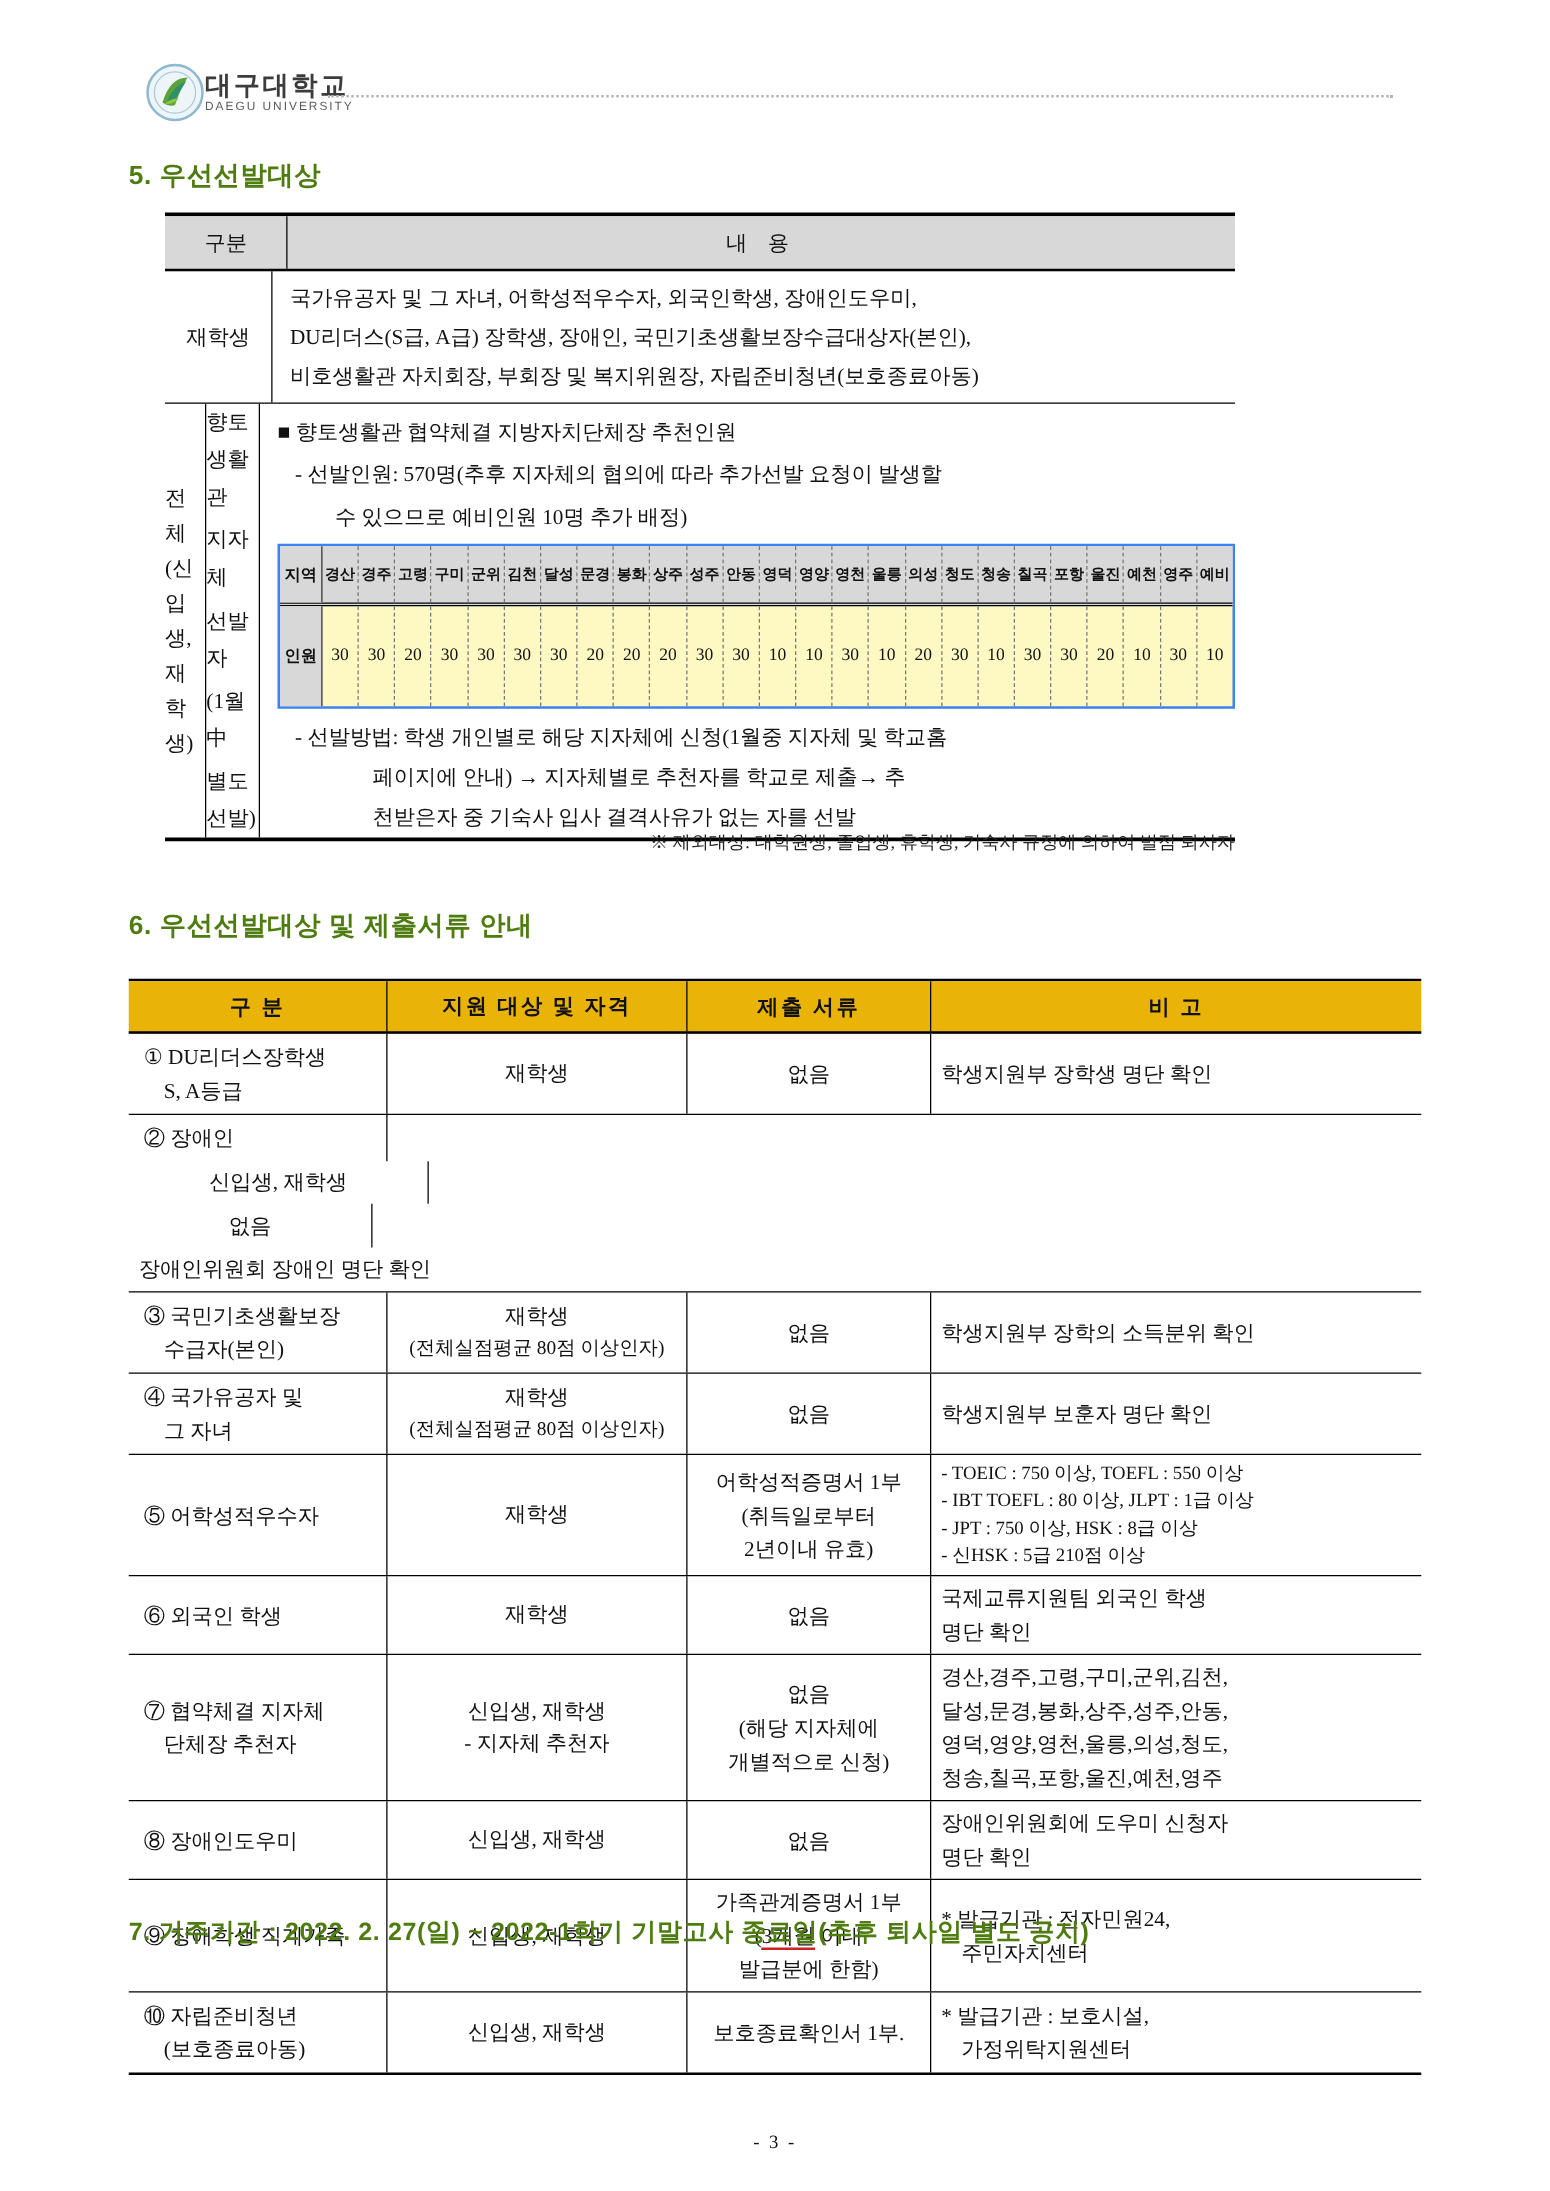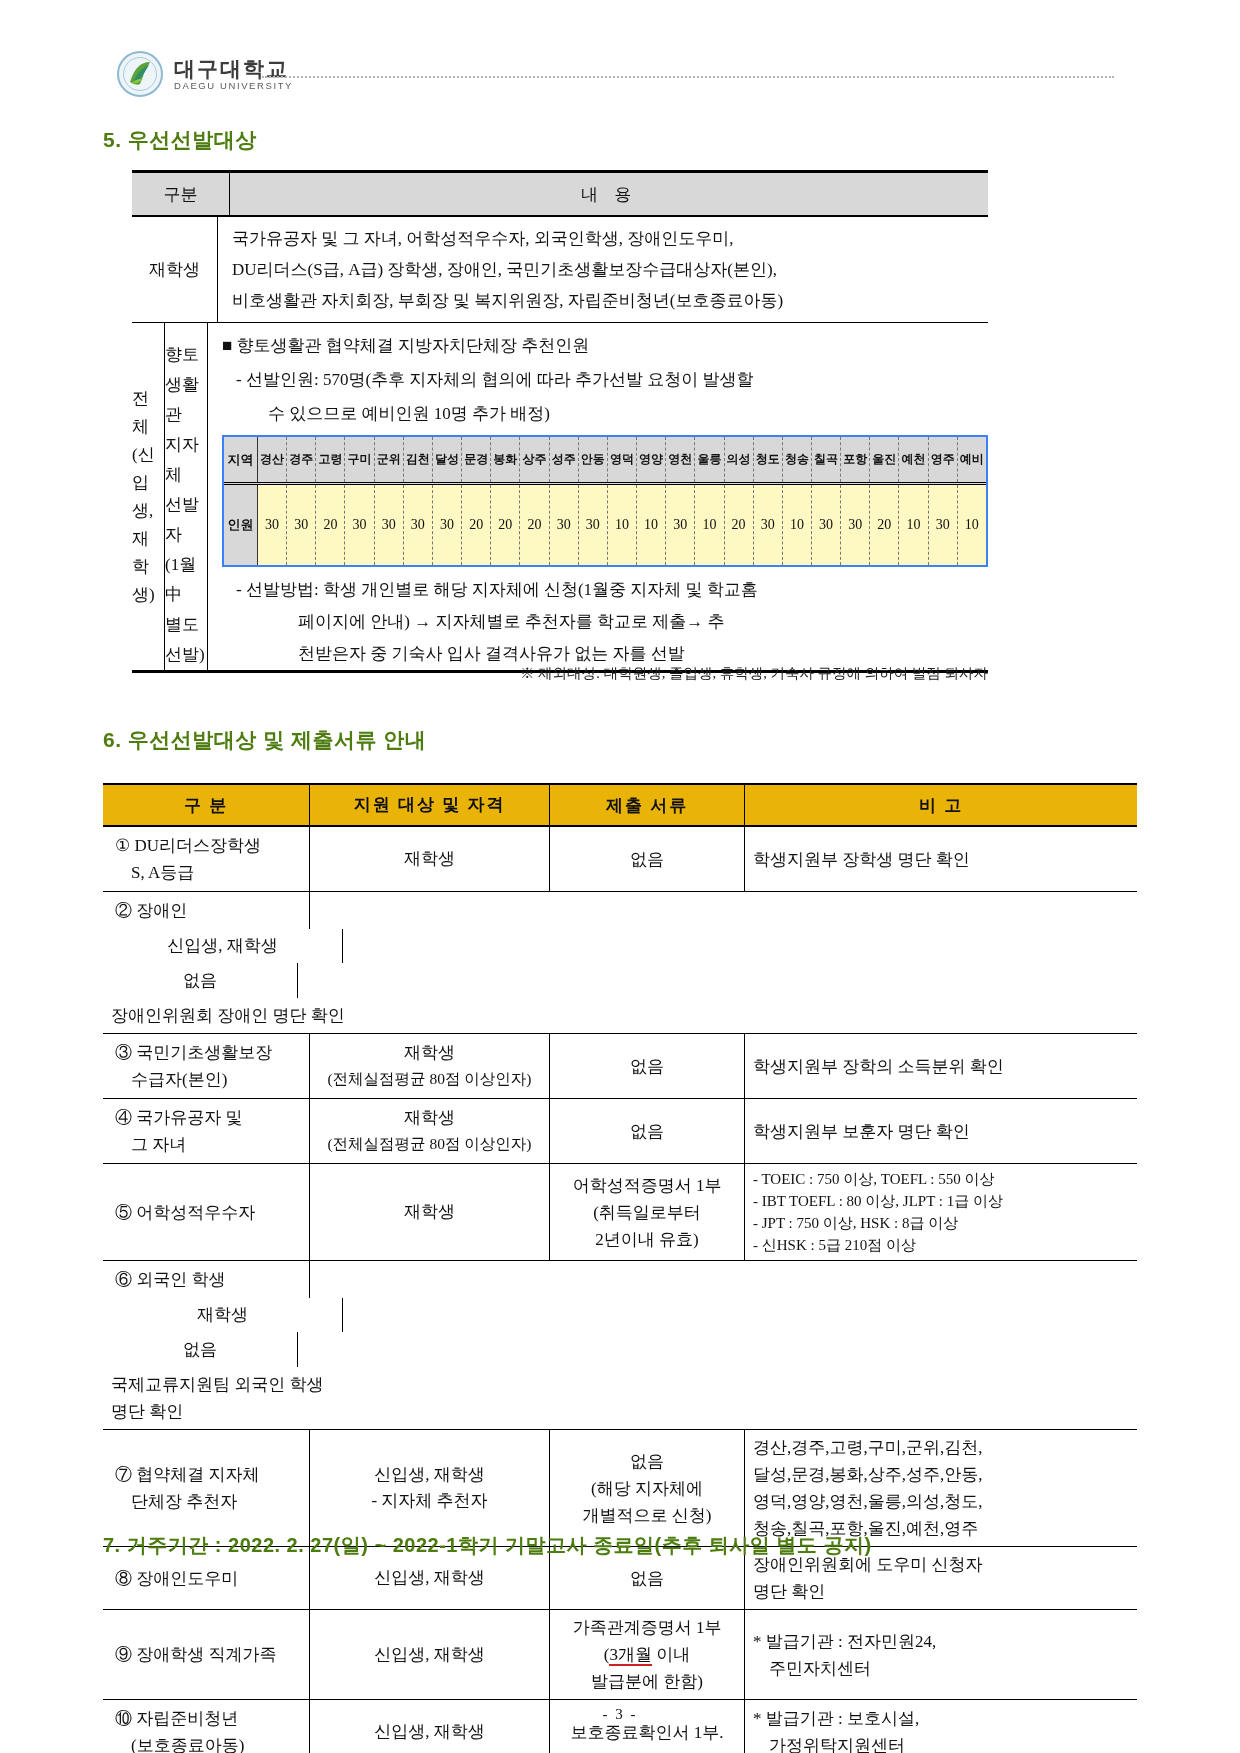--- a/index.html
+++ b/index.html
@@ -5,38 +5,38 @@
   * { margin:0; padding:0; box-sizing:border-box; }
   html,body { background:#ffffff; }
   body {
     width:1240px; height:1753px; position:relative;
     font-family:"Liberation Serif","DejaVu Serif",serif;
     color:#111;
   }
   .abs { position:absolute; }
 
   
-  .logo-block { left:116px; top:50px; display:flex; align-items:center; gap:10px; }
+  .logo-block { left:116px; top:50px; display:flex; align-items:center; }
   .logo-text-kr { font-family:"Liberation Sans",sans-serif; font-weight:bold; font-size:21px; color:#3c3c3c; letter-spacing:2px; line-height:22px; }
   .logo-text-en { font-family:"Liberation Sans",sans-serif; font-size:9.5px; color:#5a5a5a; letter-spacing:1.6px; }
   .head-rule { left:262px; top:76px; width:852px; border-top:2px dotted #b5b5b5; }
 
   .sec-title { font-family:"Liberation Sans",sans-serif; font-weight:bold; font-size:21px; color:#4d7c0f; letter-spacing:0.5px; }
 
   
   .t1 { left:132px; top:170px; width:856px; border-top:3px solid #000; border-bottom:3px solid #000; font-size:17px; }
   .t1-hrow { display:flex; height:44px; background:#d8d8d8; border-bottom:2.5px solid #000; }
   .t1-hc1 { width:98px; border-right:1px solid #000; display:flex; align-items:center; justify-content:center; }
   .t1-hc2 { flex:1; display:flex; align-items:center; justify-content:center; letter-spacing:6px; }
   .t1-r1 { display:flex; border-bottom:1px solid #000; min-height:98px; }
   .t1-r1-label { width:86px; border-right:1px solid #000; display:flex; align-items:center; justify-content:center; }
   .t1-r1-content { flex:1; padding:6px 6px 6px 14px; line-height:31px; }
   .t1-r2 { display:flex; min-height:345px; }
   .t1-r2-l1 { width:86px; border-right:1px solid #000; display:flex; flex-direction:column; align-items:center; justify-content:center; line-height:28px; }
-  .t1-r2-l2 { width:112px; border-right:1px solid #000; display:flex; flex-direction:column; align-items:center; justify-content:flex-end; line-height:30px; }
+  .t1-r2-l2 { width:112px; border-right:1px solid #000; display:flex; flex-direction:column; align-items:center; justify-content:space-between; line-height:30px; }
   .t1-r2-content { flex:1; padding:6px 0 0 14px; position:relative; }
   .ln { line-height:34px; white-space:nowrap; }
   .ind-sel2 { padding-left:32px; }
 
   
   .mini { width:766px; margin-top:4px; border:2px solid #3b82f6; background:#fef9c3; position:relative; z-index:2; }
   .mini-row { display:flex; }
   .mini-hrow { background:#d8d8d8; border-bottom:3px double #000; height:48px; }
   .mini-nrow { height:80px; }
   .mini-label { width:34px; border-right:1px solid #333; background:#d8d8d8; font-weight:bold; font-size:13px; line-height:14px; display:flex; align-items:center; justify-content:center; text-align:center; word-break:break-all; font-family:"Liberation Sans",sans-serif; }
@@ -51,21 +51,21 @@
   .t2 { left:103px; top:783px; width:1034px; border-top:2.5px solid #000; border-bottom:2.5px solid #000; font-size:17px; }
   .t2-row { display:flex; border-bottom:1px solid #000; }
   .t2-row:last-child { border-bottom:none; }
   .t2-hrow { height:42px; background:#eab308; font-weight:bold; border-bottom:2px solid #000; font-family:"Liberation Serif",serif; }
   .c1 { width:207px; border-right:1px solid #000; display:flex; flex-direction:column; justify-content:center; padding:5px 4px 5px 12px; line-height:27px; }
   .c2 { width:240px; border-right:1px solid #000; display:flex; flex-direction:column; justify-content:center; text-align:center; line-height:26px; padding:4px 2px; }
   .c3 { width:195px; border-right:1px solid #000; display:flex; flex-direction:column; justify-content:center; text-align:center; line-height:27px; padding:4px 2px; }
   .c4 { flex:1; display:flex; flex-direction:column; justify-content:center; padding:4px 4px 4px 8px; line-height:27px; }
   .t2-hrow .c1,.t2-hrow .c2,.t2-hrow .c3,.t2-hrow .c4 { align-items:center; text-align:center; padding:0; justify-content:center; letter-spacing:2px; }
   .r1{min-height:53px;} .r2{min-height:48px;flex-direction:column;} .r3{min-height:64px;} .r4{min-height:53px;}
-  .r5{min-height:93px;} .r6{min-height:54px;flex-direction:column;} .r7{min-height:111px;} .r8{min-height:59px;}
+  .r5{min-height:93px;} .r6{min-height:54px;} .r7{min-height:111px;} .r8{min-height:59px;}
   .r9{min-height:81px;} .r10{min-height:57px;}
   .ind2 { padding-left:16px; }
   .small { font-size:15.5px; }
   .c4-tight { line-height:22px; font-size:15px; }
   .note-ind { padding-left:16px; }
   .redline { border-bottom:2px solid #cc2222; }
 
   .s7-title { left:103px; top:1532px; width:1060px; font-size:20px; }
   .page-num { left:0; top:1706px; width:1240px; text-align:center; font-size:15px; letter-spacing:2px; }
 </style>

